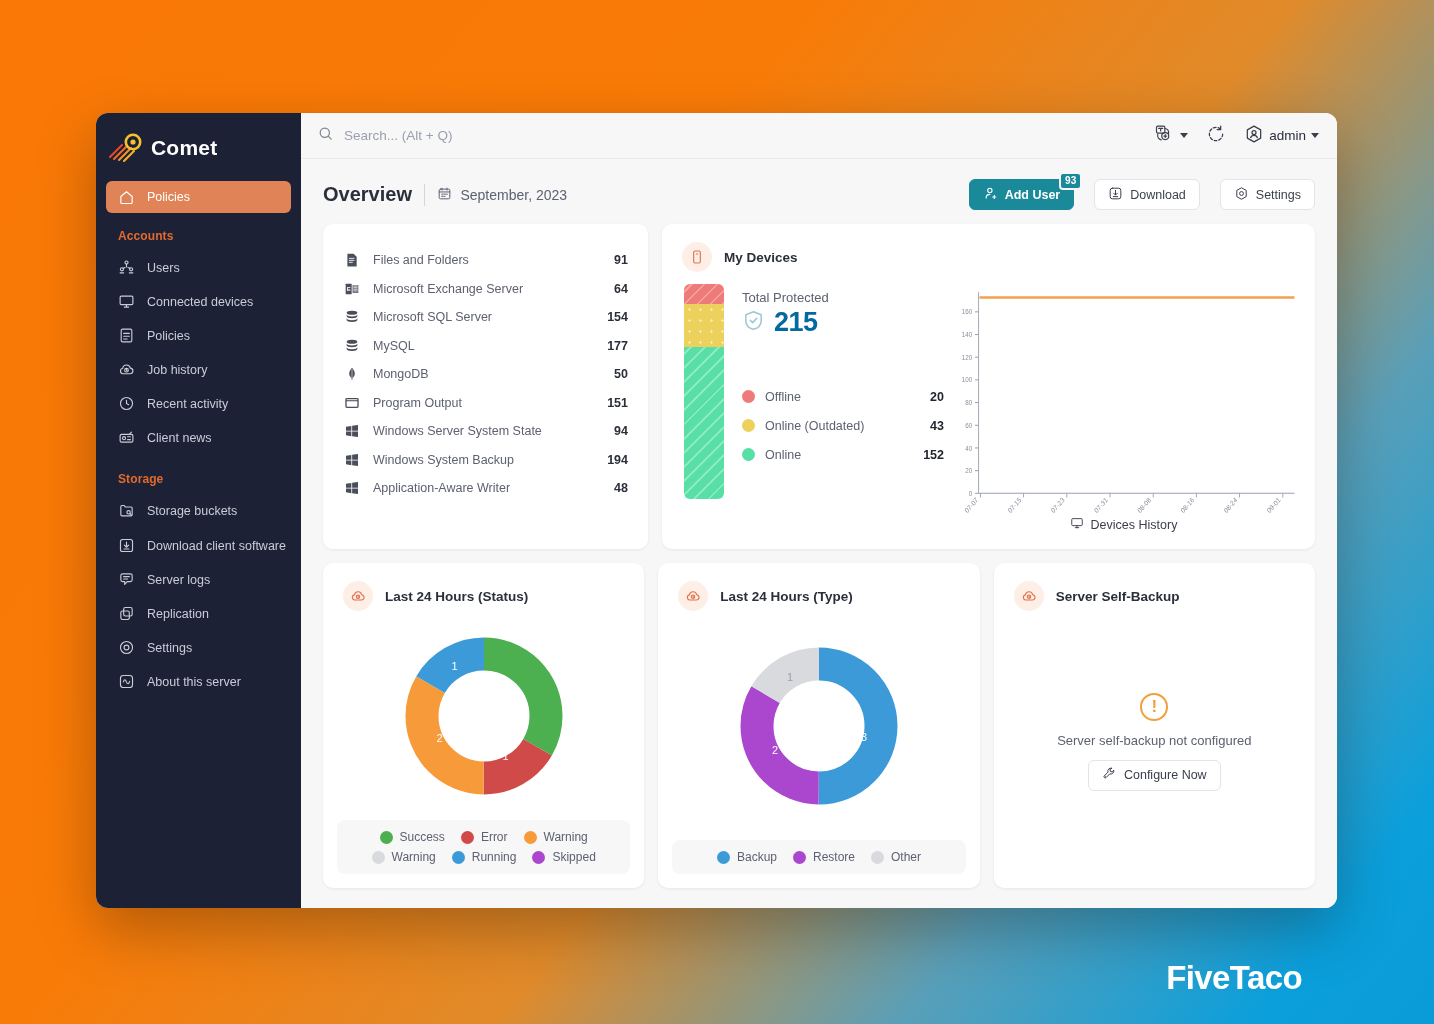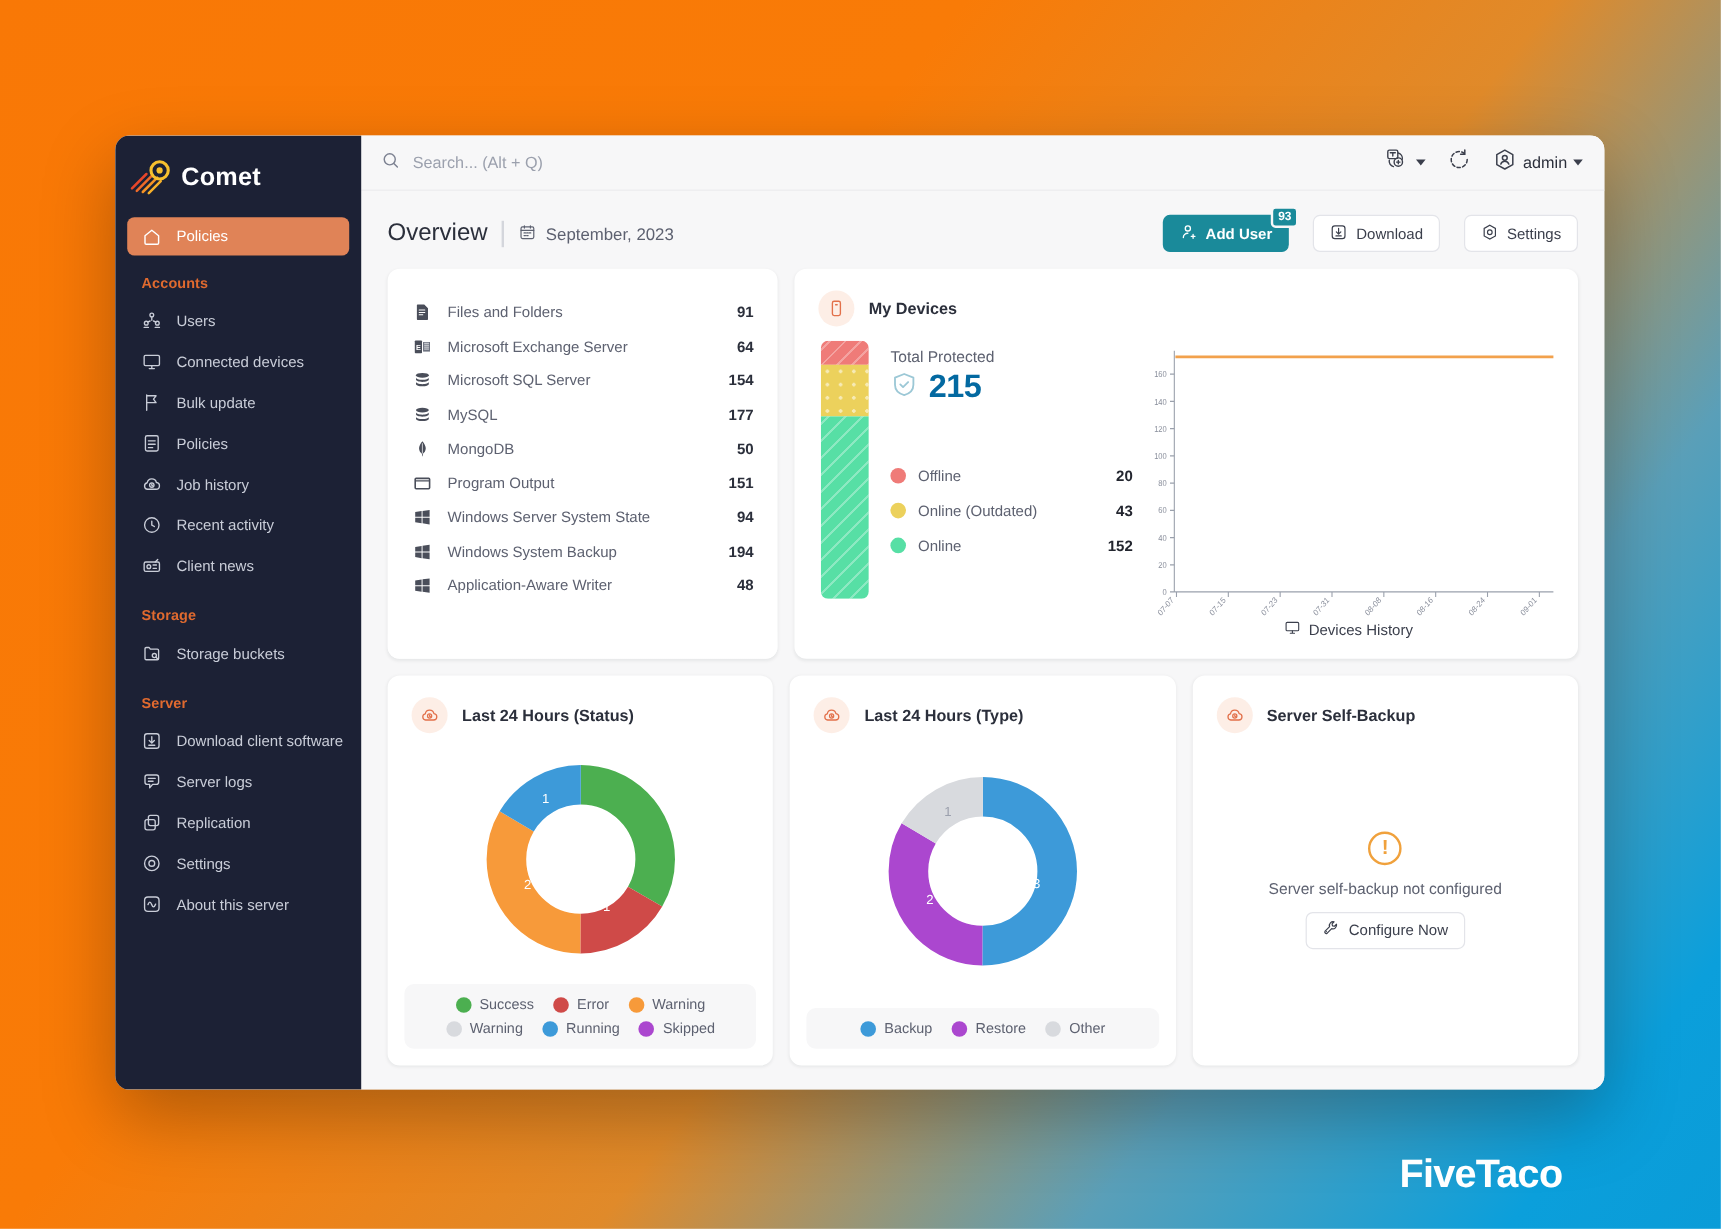--- a/index.html
+++ b/index.html
@@ -60,21 +60,21 @@
   }
   .search-input::placeholder { color: #9ba0ad; }
   .topbar-actions { display: flex; align-items: center; gap: 18px; }
   .tb-btn { display: flex; align-items: center; gap: 5px; cursor: pointer; color: #3b3f4c; }
   .caret { width: 0; height: 0; border-left: 4px solid transparent; border-right: 4px solid transparent; border-top: 5px solid #3b3f4c; }
   .admin-label { font-size: 13.5px; color: #2b2f3b; }
   
   .page-head {
     display: flex; align-items: center; padding: 20px 22px 10px 22px; gap: 12px;
   }
-  .page-title { font-size: 20px; color: #2b2f3b; font-weight: 400; }
+  .page-title { font-size: 20px; color: #2b2f3b; font-weight: 700; }
   .vdiv { width: 1.5px; height: 22px; background: #d4d6dc; }
   .page-date { display: flex; align-items: center; gap: 8px; font-size: 14px; color: #5d6170; }
   .head-spacer { flex: 1; }
   .btn {
     display: inline-flex; align-items: center; gap: 7px;
     height: 31px; padding: 0 13px; border-radius: 6px; font-size: 12.5px;
     border: 1px solid #e3e4e9; background: #fff; color: #3b3f4c; cursor: pointer;
     position: relative; white-space: nowrap;
   }
   .btn.primary { background: #1a8a9a; color: #fff; border-color: #1a8a9a; font-weight: 600; }
@@ -203,29 +203,20 @@
           <svg viewBox="0 0 24 24" fill="none" stroke="#c9cdd8" stroke-width="1.6" stroke-linejoin="round">
               <rect x="3" y="4.5" width="18" height="12" rx="1.6"></rect>
               <path d="M9 20h6M12 16.5V20" stroke-linecap="round"></path>
             </svg>
         </span>
         <span>Connected devices</span>
       </div>
       <div class="nav-item">
         <span class="ico">
           <svg viewBox="0 0 24 24" fill="none" stroke="#c9cdd8" stroke-width="1.6" stroke-linecap="round" stroke-linejoin="round">
-              <path d="M6 3v18"></path>
-              <path d="M6 4h11l-3 4 3 4H6"></path>
-            </svg>
-        </span>
-        <span>Bulk update</span>
-      </div>
-      <div class="nav-item">
-        <span class="ico">
-          <svg viewBox="0 0 24 24" fill="none" stroke="#c9cdd8" stroke-width="1.6" stroke-linecap="round" stroke-linejoin="round">
               <rect x="4.5" y="3" width="15" height="18" rx="2"></rect>
               <path d="M8 9h8M8 13h8M8 17h5"></path>
             </svg>
         </span>
         <span>Policies</span>
       </div>
       <div class="nav-item">
         <span class="ico">
           <svg viewBox="0 0 24 24" fill="none" stroke="#c9cdd8" stroke-width="1.6" stroke-linecap="round" stroke-linejoin="round">
               <path d="M7 18h10a4 4 0 0 0 .4-7.98A5.5 5.5 0 0 0 6.6 10.3 3.9 3.9 0 0 0 7 18z"></path>
@@ -264,21 +255,20 @@
           <svg viewBox="0 0 24 24" fill="none" stroke="#c9cdd8" stroke-width="1.6" stroke-linecap="round" stroke-linejoin="round">
               <path d="M4 6.5A1.5 1.5 0 0 1 5.5 5h3.2l1.6 2H18.5A1.5 1.5 0 0 1 20 8.5V18a1.5 1.5 0 0 1-1.5 1.5h-13A1.5 1.5 0 0 1 4 18z"></path>
               <circle cx="15" cy="14.5" r="2.4"></circle>
               <path d="M17 16.6 19 18.6"></path>
             </svg>
         </span>
         <span>Storage buckets</span>
       </div>
     </div>
 
-    <div class="nav-group">Server</div>
     <div class="nav-list">
       <div class="nav-item">
         <span class="ico">
           <svg viewBox="0 0 24 24" fill="none" stroke="#c9cdd8" stroke-width="1.6" stroke-linecap="round" stroke-linejoin="round">
               <rect x="3.5" y="3.5" width="17" height="17" rx="3"></rect>
               <path d="M12 7v7M9 11.5l3 3 3-3M8.5 17h7"></path>
             </svg>
         </span>
         <span>Download client software</span>
       </div>

